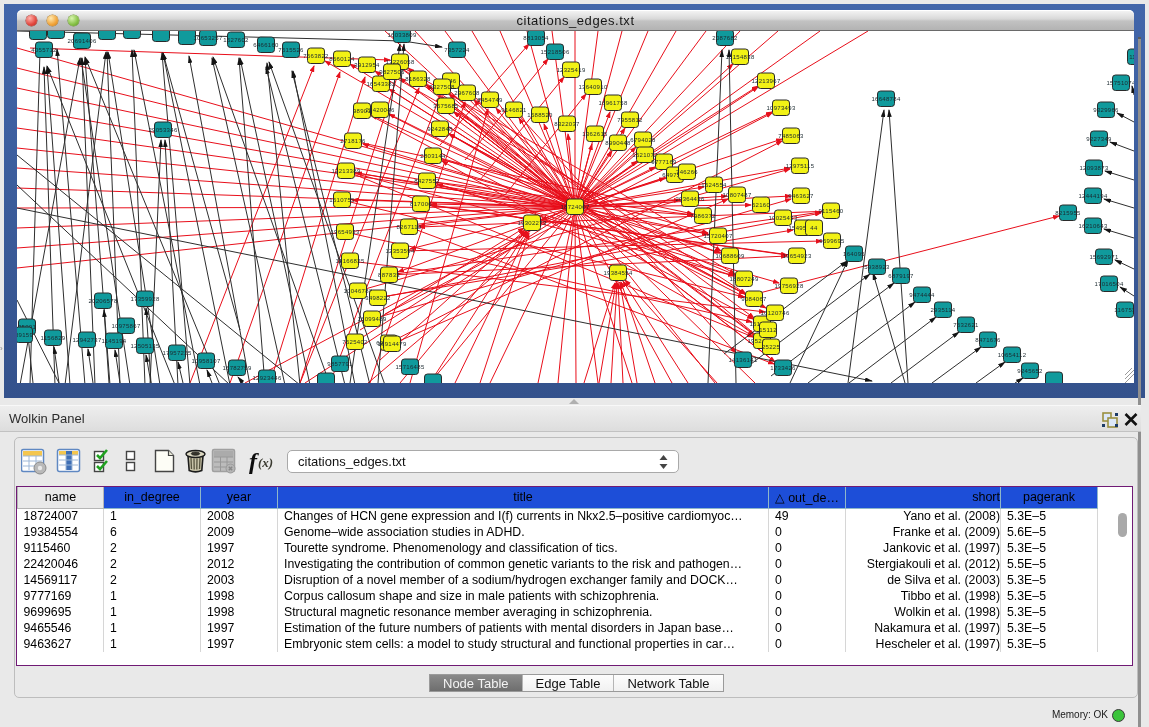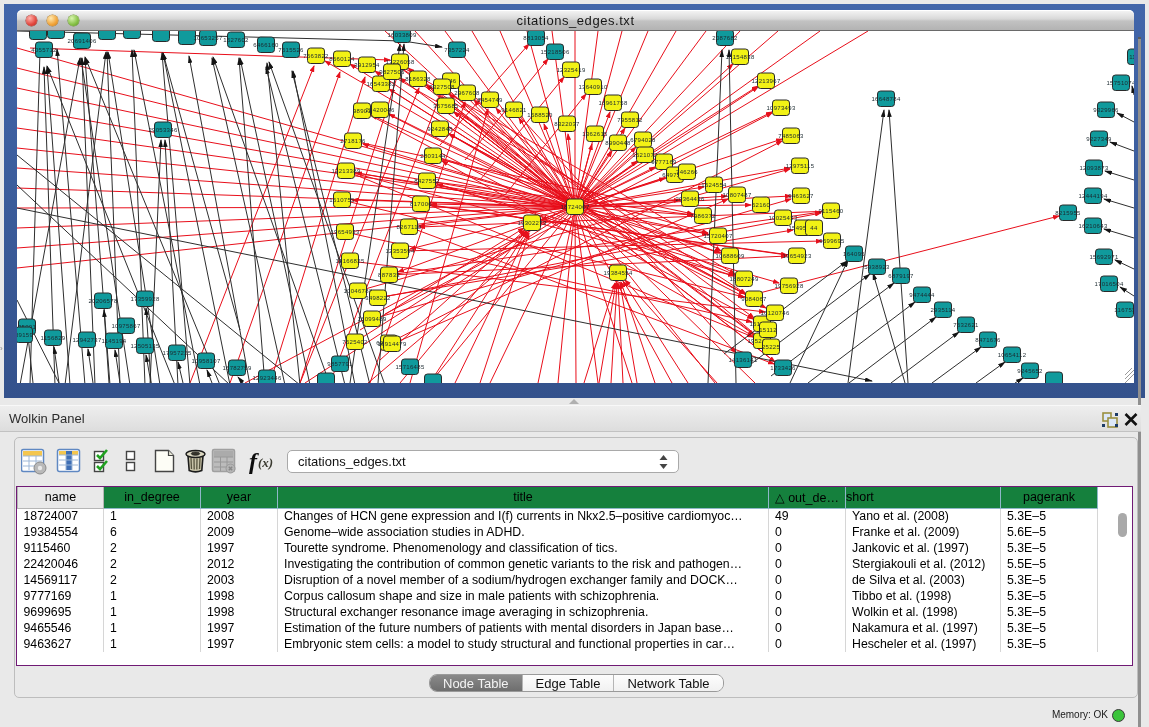--- a/index.html
+++ b/index.html
@@ -8,24 +8,24 @@
 #titlebar{position:absolute;left:0;top:0;width:1117px;height:21px;border-radius:5px 5px 0 0;background:linear-gradient(180deg,#f6f6f6 0%,#d8d8d8 45%,#c2c2c2 55%,#b3b3b3 100%);border-bottom:1px solid #6a6a6a;box-shadow:inset 0 1px 0 #fff}
 #titlebar .tl{position:absolute;top:5px;width:11px;height:11px;border-radius:50%}
 #title{position:absolute;width:100%;text-align:center;top:3px;font-size:13px;letter-spacing:.55px;color:#161616}
 #rightstrip{position:absolute;right:0;top:37px;width:3px;height:690px;background:#8f8f8f;border-top:2px solid #5c5c5c}
 #tph{position:absolute;left:0;top:405px;width:1141px;height:27px;background:linear-gradient(180deg,#eeeeee,#dddddd);border-top:1px solid #f8f8f8;border-bottom:1px solid #c2c2c2}
 #tph span{position:absolute;left:9px;top:5px;font-size:13px;color:#2c2c2c}
 #container{position:absolute;left:14px;top:437px;width:1124px;height:261px;border:1px solid #bdbdbd;border-radius:5px;background:#e9e9e9}
 #dropdown{position:absolute;left:287px;top:450px;width:392px;height:23px;background:#fff;border:1px solid #a9a9a9;border-radius:5px;font-size:13px;color:#111;line-height:21px;padding-left:10px}
 #tablewrap{position:absolute;left:16px;top:486px;width:1117px;height:180px;background:#fff;border:1px solid #701a75}
 table{border-collapse:collapse;table-layout:fixed;font-size:12.5px;color:#000;width:1080px}
-th{height:21px;font-weight:normal;font-size:12.5px;background:#15803d;border:1px solid #8fb7c9;border-top:none;overflow:hidden;white-space:nowrap}
+th{height:21px;font-weight:normal;font-size:12.5px;background:#1d4ed8;border:1px solid #8fb7c9;border-top:none;overflow:hidden;white-space:nowrap}
 td{height:16px;padding:0 0 0 6px;overflow:hidden;white-space:nowrap;border-right:1px solid #d6d6d6;font-size:12.3px}
-.c1{width:86px}.c2{width:97px}.c3{width:77px}.c4{width:491px}.c5{width:77px}.c6{width:155px;text-align:left}.c7{width:97px}
-#tabs{position:absolute;left:429px;top:674px;height:18px;display:flex;border:1px solid #9a9a9a;border-radius:8px;overflow:hidden;font-size:13px}
+.c1{width:86px}.c2{width:97px}.c3{width:77px}.c4{width:491px}.c5{width:77px}.c6{width:155px;text-align:right}.c7{width:97px}
+#tabs{position:absolute;left:429px;top:674px;height:18px;display:flex;border:1px solid #9a9a9a;border-radius:0;overflow:hidden;font-size:13px}
 #tabs div{padding:0 13px;line-height:17px;background:linear-gradient(180deg,#fdfdfd,#f1f1f1);color:#111;border-right:1px solid #b5b5b5}
 #tabs div.sel{background:linear-gradient(180deg,#8a8a8a,#6e6e6e);color:#f4f4f4}
 #mem{position:absolute;right:33px;top:709px;font-size:10px;color:#1a1a1a}
 #memdot{position:absolute;right:16px;top:709px;width:13px;height:13px;border-radius:50%;background:#3bc43b;border:1.4px solid #3a3a3a}
 .notch{position:absolute;left:569px;top:399px;width:0;height:0;border-left:5px solid transparent;border-right:5px solid transparent;border-bottom:5px solid #b0b0b0}
 </style></head><body>
 <div id="app">
   <div id="netpanel">
     <div id="win">
       <div id="titlebar">
@@ -690,21 +690,21 @@
             <td class="c3">1998</td>
             <td class="c4">Corpus callosum shape and size in male patients with schizophrenia.</td>
             <td class="c5">0</td>
             <td class="c6">Tibbo et al. (1998)</td>
             <td class="c7">5.3E–5</td>
           </tr>
           <tr>
             <td class="c1">9699695</td>
             <td class="c2">1</td>
             <td class="c3">1998</td>
-            <td class="c4">Structural exchanger resonance image averaging in schizophrenia.</td>
+            <td class="c4">Structural magnetic resonance member averaging in schizophrenia.</td>
             <td class="c5">0</td>
             <td class="c6">Wolkin et al. (1998)</td>
             <td class="c7">5.3E–5</td>
           </tr>
           <tr>
             <td class="c1">9465546</td>
             <td class="c2">1</td>
             <td class="c3">1997</td>
             <td class="c4">Estimation of the future numbers of patients with mental disorders in Japan base…</td>
             <td class="c5">0</td>

